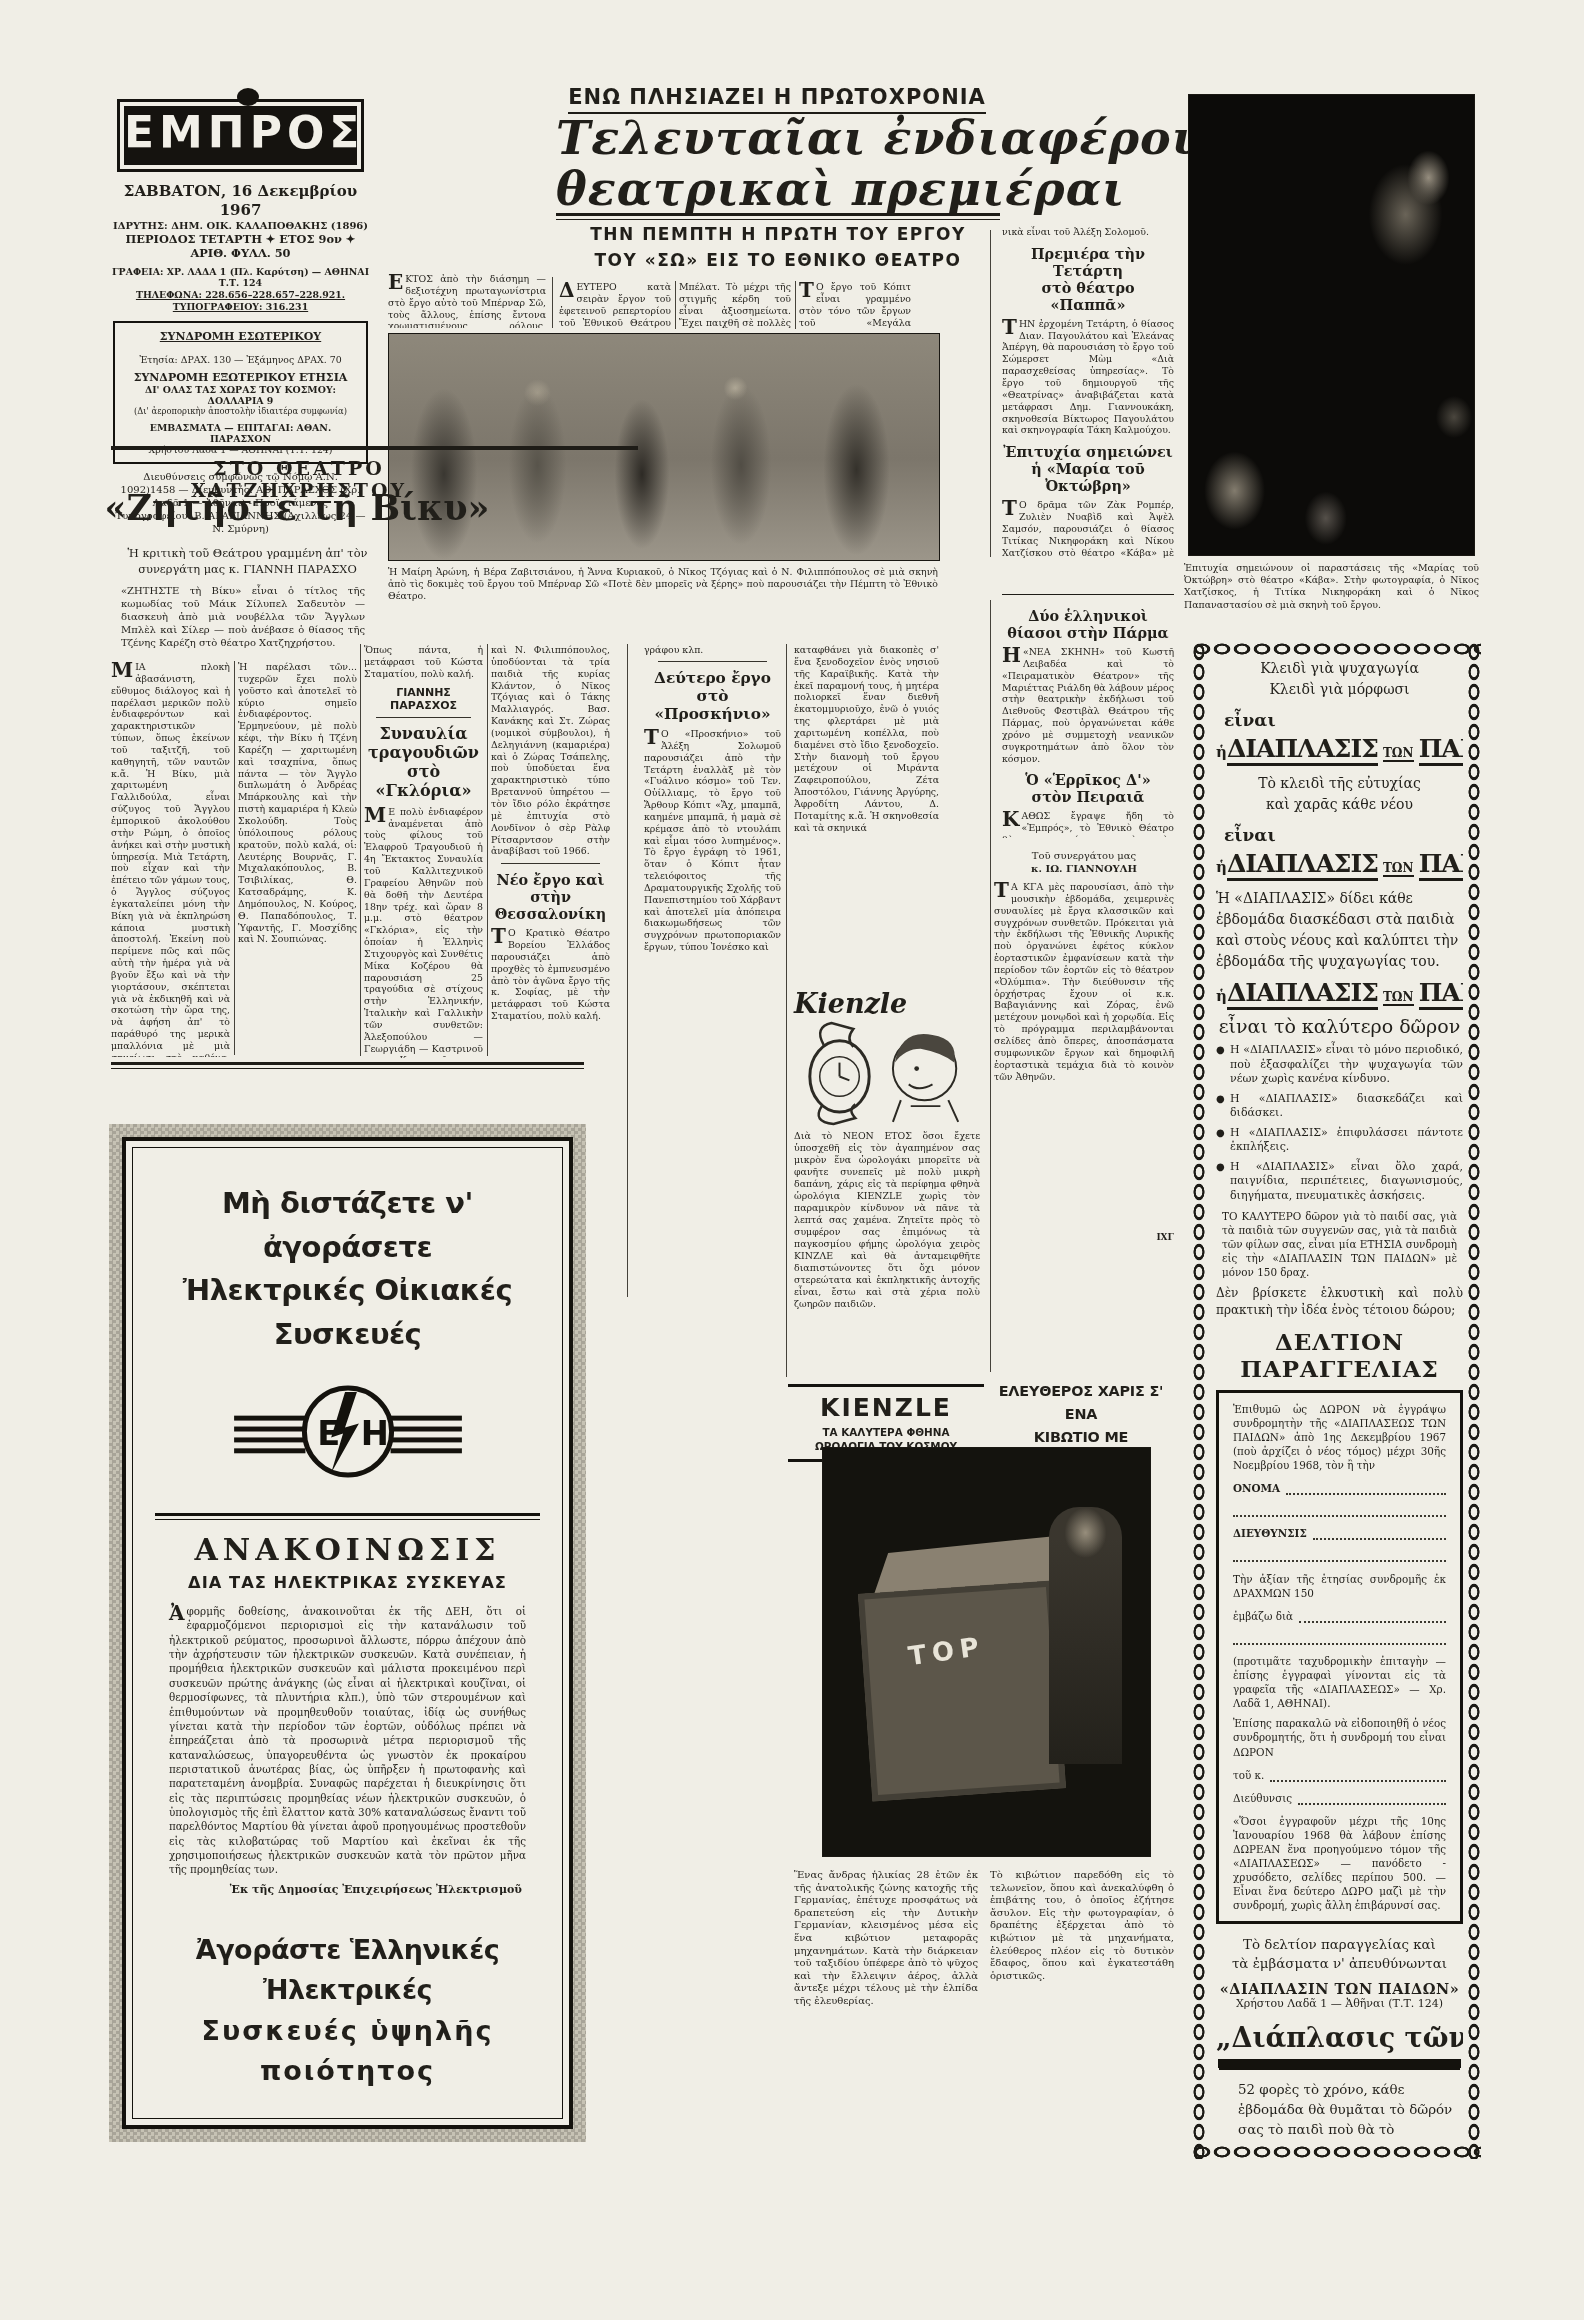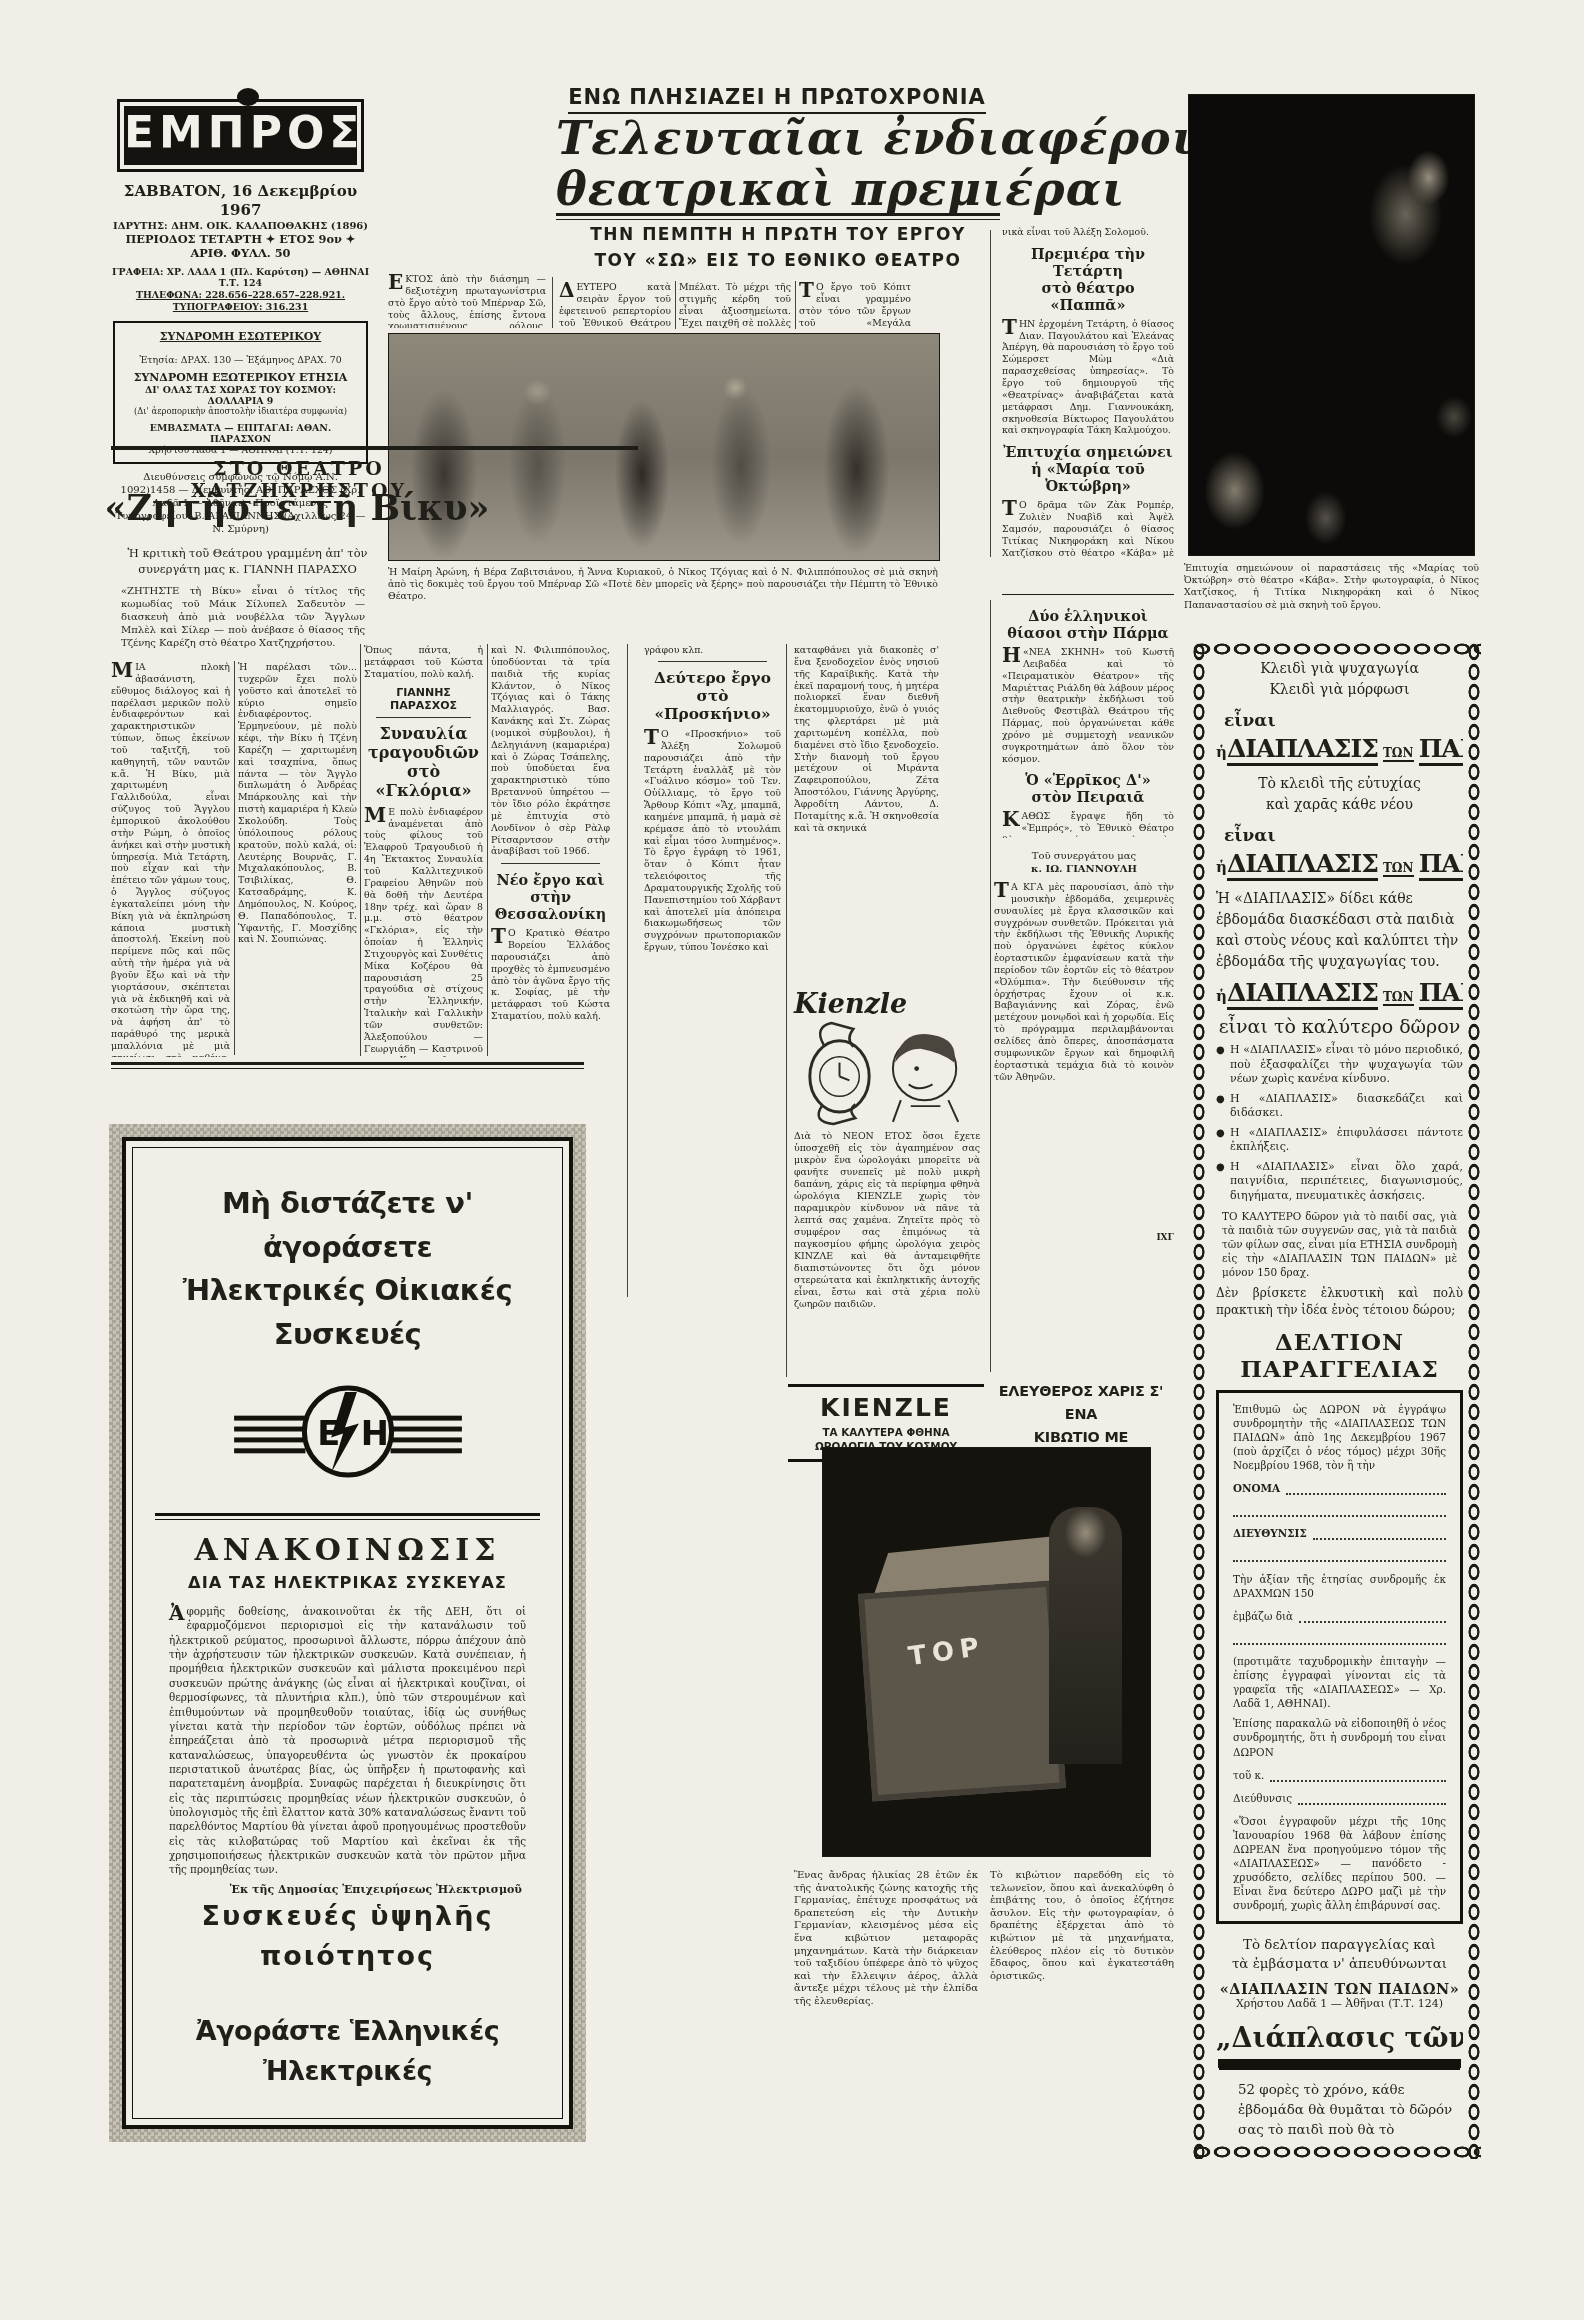--- a/index.html
+++ b/index.html
@@ -310,22 +310,22 @@
         <circle cx="115" cy="52" r="44" fill="#f0eee6" stroke="#14120d" stroke-width="5"></circle>
         <polygon points="112,12 98,58 110,54 98,94 126,44 112,48 124,12" fill="#14120d"></polygon>
         <text x="84" y="66" font-family="DejaVu Sans" font-size="34" font-weight="bold" fill="#14120d">Ε</text>
         <text x="128" y="66" font-family="DejaVu Sans" font-size="34" font-weight="bold" fill="#14120d">Η</text>
       </svg>
       <div class="dei-rule"></div>
       <div class="dei-announce-title">ΑΝΑΚΟΙΝΩΣΙΣ</div>
       <div class="dei-announce-sub">ΔΙΑ ΤΑΣ ΗΛΕΚΤΡΙΚΑΣ ΣΥΣΚΕΥΑΣ</div>
       <div class="dei-body dropcap">Ἀφορμῆς δοθείσης, ἀνακοινοῦται ἐκ τῆς ΔΕΗ, ὅτι οἱ ἐφαρμοζόμενοι περιορισμοὶ εἰς τὴν κατανάλωσιν τοῦ ἠλεκτρικοῦ ρεύματος, προσωρινοὶ ἄλλωστε, πόρρω ἀπέχουν ἀπὸ τὴν ἀχρήστευσιν τῶν ἠλεκτρικῶν συσκευῶν. Κατὰ συνέπειαν, ἡ προμήθεια ἠλεκτρικῶν συσκευῶν καὶ μάλιστα προκειμένου περὶ συσκευῶν πρώτης ἀνάγκης (ὡς εἶναι αἱ ἠλεκτρικαὶ κουζῖναι, οἱ θερμοσίφωνες, τὰ πλυντήρια κλπ.), ὑπὸ τῶν στερουμένων καὶ ἐπιθυμούντων νὰ προμηθευθοῦν τοιαύτας, ἰδίᾳ ὡς συνήθως γίνεται κατὰ τὴν περίοδον τῶν ἑορτῶν, οὐδόλως πρέπει νὰ ἐπηρεάζεται ἀπὸ τὰ προσωρινὰ μέτρα περιορισμοῦ τῆς καταναλώσεως, ὑπαγορευθέντα ὡς γνωστὸν ἐκ προκαίρου περιστατικοῦ ἀνωτέρας βίας, ὡς ὑπῆρξεν ἡ πρωτοφανὴς καὶ παρατεταμένη ἀνομβρία. Συναφῶς παρέχεται ἡ διευκρίνησις ὅτι εἰς τὰς περιπτώσεις προμηθείας νέων ἠλεκτρικῶν συσκευῶν, ὁ ὑπολογισμὸς τῆς ἐπὶ ἔλαττον κατὰ 30% καταναλώσεως ἔναντι τοῦ παρελθόντος Μαρτίου θὰ γίνεται ἀφοῦ προηγουμένως προστεθοῦν εἰς τὰς κιλοβατώρας τοῦ Μαρτίου καὶ ἐκεῖναι ἐκ τῆς χρησιμοποιήσεως ἠλεκτρικῶν συσκευῶν κατὰ τὸν πρῶτον μῆνα τῆς προμηθείας των.</div>
       <div class="b" style="font-size:11px; text-align:right; padding-right:26px; margin-top:6px;">Ἐκ τῆς Δημοσίας Ἐπιχειρήσεως Ἠλεκτρισμοῦ</div>
+      <div class="dei-h" style="margin-top:34px; font-size:27px;">Ἀγοράστε Ἑλληνικές Ἠλεκτρικές</div>
       <div class="dei-h" style="font-size:27px; letter-spacing:2px;">Συσκευές ὑψηλῆς ποιότητος</div>
-      <div class="dei-h" style="margin-top:34px; font-size:27px;">Ἀγοράστε Ἑλληνικές Ἠλεκτρικές</div>
       
       
     </div>
       </div>
   </div>
 
   <div class="abs dia-box">
     <div class="chain-v" style="left:0;"></div>
     <div class="chain-v" style="right:0;"></div>
     <div class="chain-h" style="top:0;"></div>

